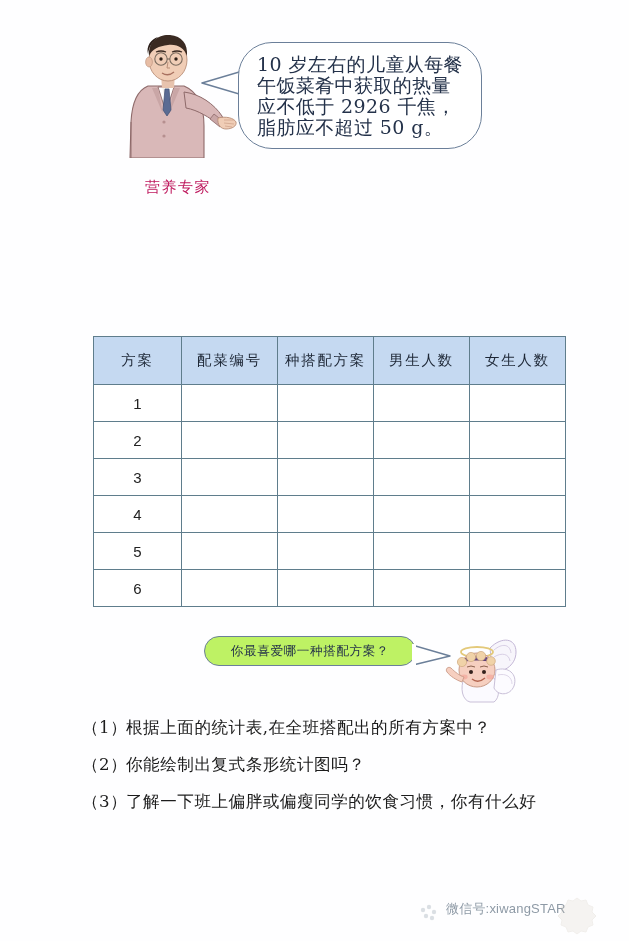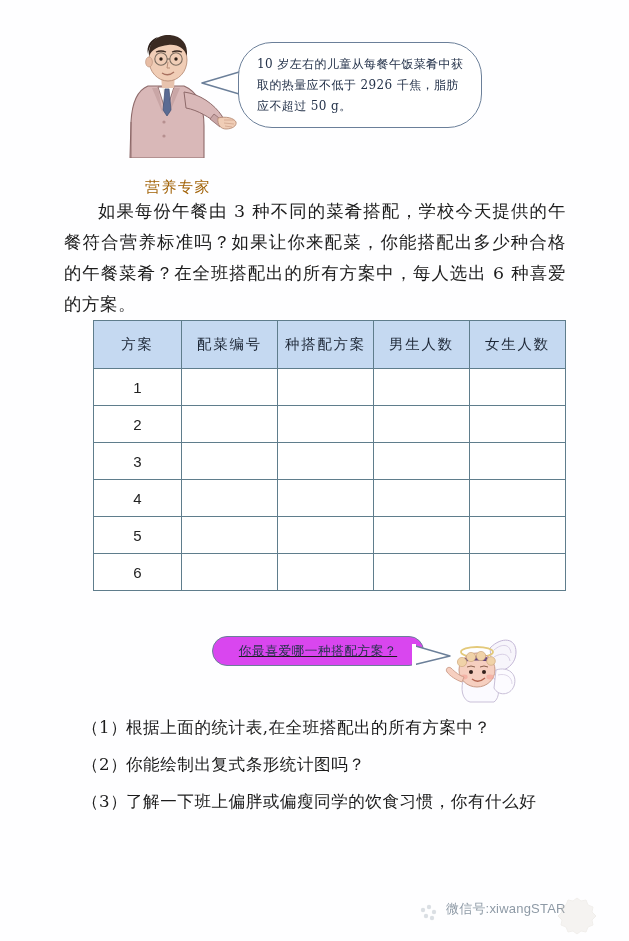--- a/index.html
+++ b/index.html
@@ -38,39 +38,39 @@
     height: 128px;
   }
   .expert-caption {
     position: absolute;
     left: 0px;
     top: 148px;
     width: 120px;
     text-align: center;
     font-size: 15px;
     letter-spacing: 1.5px;
-    color: #a16207;
+    color: #be185d;
     font-family: "DejaVu Serif", "Liberation Serif", serif;
   }
 
   
   .bubble-expert {
     position: absolute;
     left: 238px;
     top: 42px;
     width: 244px;
     min-height: 78px;
     border: 1.6px solid #6b7f99;
     border-radius: 34px;
     background: #ffffff;
     box-sizing: border-box;
     padding: 11px 17px 10px 18px;
   }
   .bubble-expert .btext {
-    font-size: 12px;
+    font-size: 19px;
     line-height: 21px;
     color: #24324a;
     letter-spacing: 0.4px;
     font-family: "DejaVu Serif", "Liberation Serif", serif;
   }
   .bubble-tail-expert {
     position: absolute;
     left: 200px;
     top: 68px;
     width: 46px;
@@ -101,21 +101,21 @@
     width: 472px;
     text-align: center;
     font-size: 16.5px;
     letter-spacing: 1.2px;
     color: #1c1c1c;
     font-family: "DejaVu Serif", "Liberation Serif", serif;
   }
   .data-table {
     position: absolute;
     left: 93px;
-    top: 320px;
+    top: 336px;
     width: 472px;
     border-collapse: collapse;
     table-layout: fixed;
     border-radius: 11px;
   }
   .data-table th,
   .data-table td {
     border: 1.3px solid #5f7d8c;
     height: 36px;
     text-align: center;
@@ -136,32 +136,31 @@
     font-size: 15px;
     color: #222;
     font-family: "Liberation Sans", sans-serif;
   }
   .data-table col.c0 { width: 88px; }
   .data-table col.cx { width: 96px; }
 
   
   .bubble-angel {
     position: absolute;
-    left: 212px;
+    left: 204px;
     top: 636px;
     width: 212px;
     height: 30px;
     border: 1.4px solid #6b7f99;
     border-radius: 18px;
-    background: #d946ef;
+    background: #bef264;
     box-sizing: border-box;
     display: flex;
     align-items: center;
     justify-content: center;
-    text-decoration: underline;
   }
   .bubble-angel .btext {
     font-size: 12.6px;
     letter-spacing: 0.6px;
     color: #24324a;
     font-family: "DejaVu Serif", "Liberation Serif", serif;
   }
   .bubble-tail-angel {
     position: absolute;
     left: 412px;
@@ -303,21 +302,20 @@
     <svg viewBox="0 0 46 30" width="46" height="30">
       <path d="M46 2 L2 15 L46 28 Z" fill="#ffffff" stroke="#6b7f99" stroke-width="1.6" stroke-linejoin="round"></path>
       <rect x="40" y="1" width="8" height="28" fill="#ffffff"></rect>
     </svg>
   </div>
 
   <div class="bubble-expert">
     <div class="btext">10 岁左右的儿童从每餐午饭菜肴中获取的热量应不低于 2926 千焦，脂肪应不超过 50 g。</div>
   </div>
 
-  <div class="main-para">如果每份午餐由 3 种不同的菜肴搭配，学校今天提供的午餐符合营养标准吗？如果让你来配菜，你能搭配出多少种合格的午餐菜肴？在全班搭配出的所有方案中，每人选出 6 种喜爱的方案。</div>
 
 
   <table class="data-table">
     <colgroup>
       <col class="c0">
         <col class="cx">
         <col class="cx">
         <col class="cx">
         <col class="cx">
     </colgroup>

